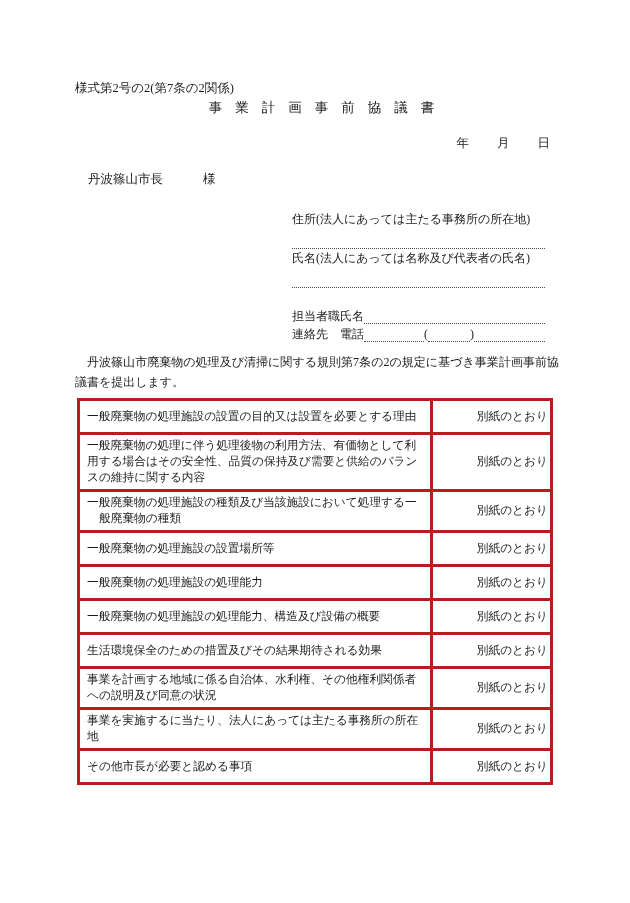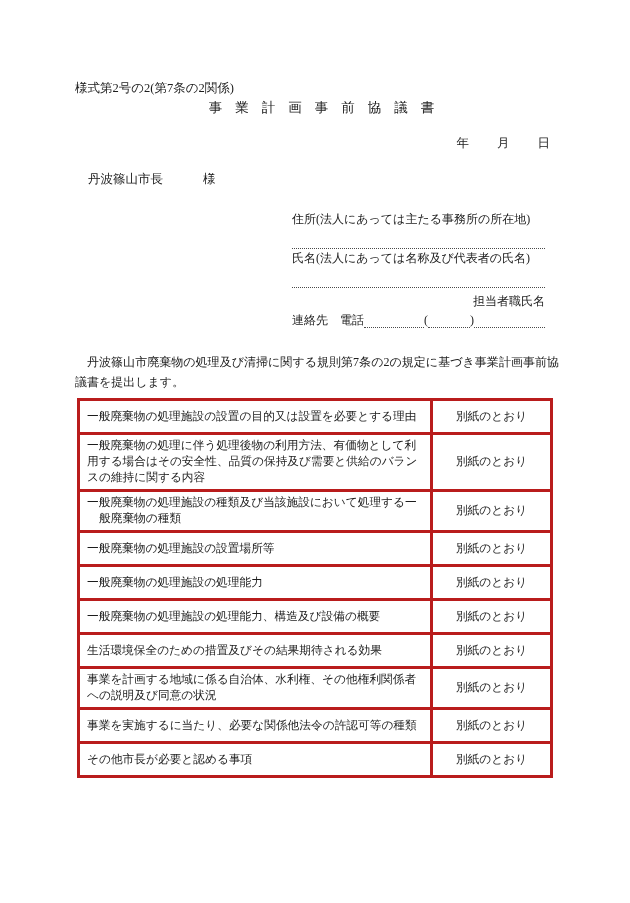--- a/index.html
+++ b/index.html
@@ -17,21 +17,21 @@
   .date-line { position:absolute; top:135px; right:80px; font-size:12.5px; }
   .date-line span { display:inline-block; }
   .date-line .gap { width:28px; }
   .addressee { position:absolute; left:88px; top:171px; font-size:12.5px; }
   .addressee .honorific { margin-left:40px; }
 
   .applicant-block { position:absolute; left:292px; top:210px; width:253px; font-size:12px; }
   .applicant-block .label { height:18px; line-height:18px; }
   .fill-line { height:21px; border-bottom:1px dotted #4a4a4a; }
   .inline-line { display:flex; align-items:flex-end; height:18px; line-height:17px; }
-  .inline-line.first { margin-top:5px;flex-direction:column; }
+  .inline-line.first { margin-top:19px; }
   .dots { border-bottom:1px dotted #4a4a4a; margin-bottom:1px; flex:0 0 auto; }
   .dots.grow { flex:1 1 auto; }
   .dots.w1 { width:60px; }
   .dots.w2 { width:42px; }
   .contact-gap { width:12px; flex:0 0 auto; }
 
   .statement {
     position:absolute; left:75px; top:352px; width:484px;
     font-size:12px; line-height:20px; text-align:justify;
   }
@@ -39,21 +39,21 @@
   .consult-table {
     position:absolute; left:77px; top:398px; width:476px;
     border-collapse:collapse; font-size:11.7px;
   }
   .consult-table td {
     border:3px solid #b91c1c; line-height:16px; height:34px;
     vertical-align:middle;
   }
   .consult-table td.item { padding:3px 7px; }
   .consult-table td.item.hang { padding-left:19px; text-indent:-12px;margin-top:22px; }
-  .consult-table td.note { width:120px; text-align:center; padding:3px 2px; }
+  .consult-table td.note { width:120px; text-align:right; padding:3px 2px; }
 </style>
 </head>
 <body>
 
 <div class="page">
 
   <div class="form-number">様式第2号の2(第7条の2関係)</div>
 
   <div class="doc-title">事業計画事前協議書</div>
 
@@ -116,21 +116,21 @@
       </tr>
       <tr>
         <td class="item">生活環境保全のための措置及びその結果期待される効果</td>
         <td class="note">別紙のとおり</td>
       </tr>
       <tr>
         <td class="item">事業を計画する地域に係る自治体、水利権、その他権利関係者への説明及び同意の状況</td>
         <td class="note">別紙のとおり</td>
       </tr>
       <tr>
-        <td class="item">事業を実施するに当たり、必要な関係他法令の許認可等の種類</td>
+        <td class="item">事業を実施するに当たり、法人にあっては主たる事務所の所在地</td>
         <td class="note">別紙のとおり</td>
       </tr>
       <tr>
         <td class="item">その他市長が必要と認める事項</td>
         <td class="note">別紙のとおり</td>
       </tr>
     </tbody>
   </table>
 
 </div>

